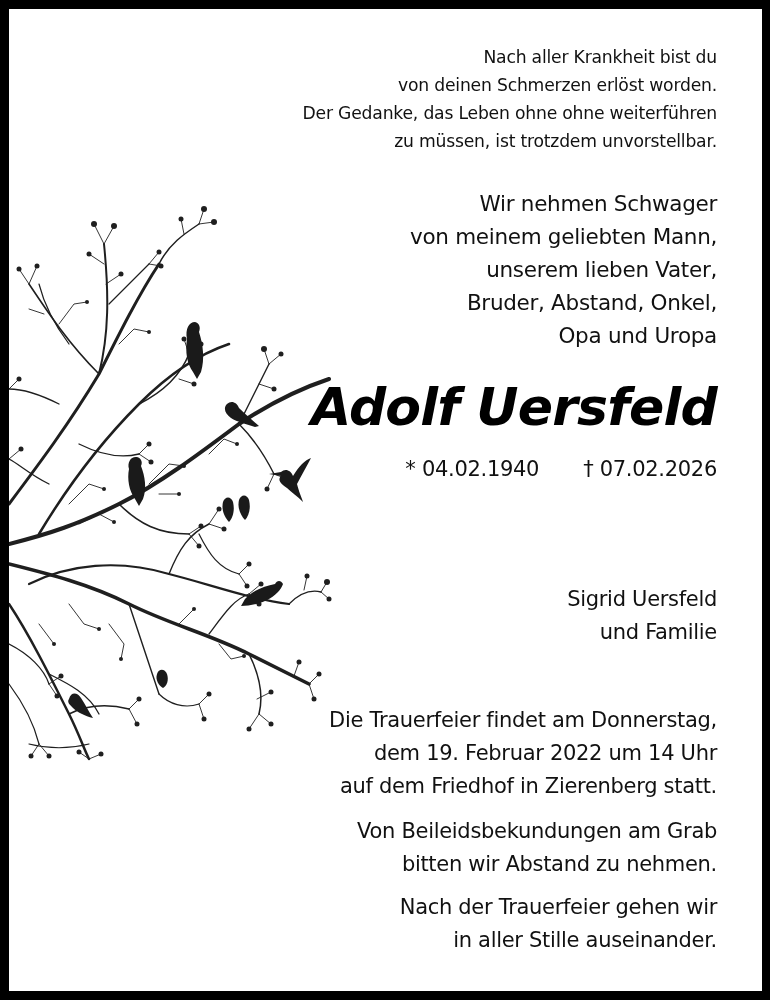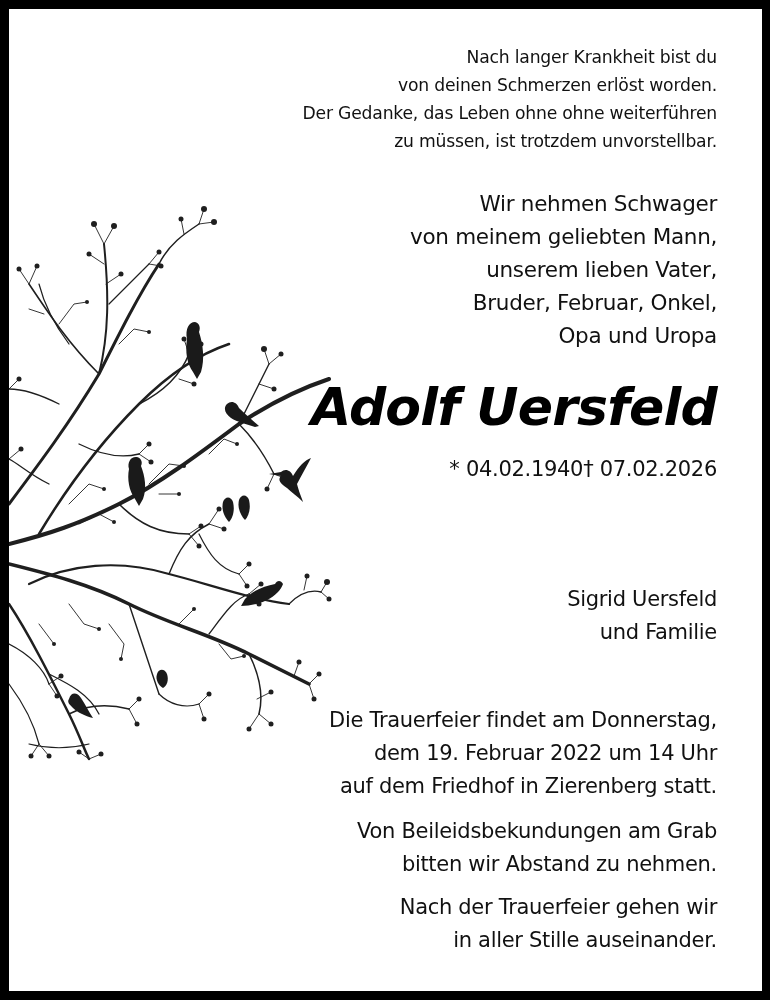--- a/index.html
+++ b/index.html
@@ -58,21 +58,21 @@
       line-height: 60px;
       color: #000;
       font-style: italic;
     }
     .dates {
       top: 446px;
       font-size: 21px;
       line-height: 28px;
       letter-spacing: -0.3px;
     }
-    .dates .birth { }
+    .dates .birth { margin-right: 44px; }
     .mourners {
       top: 574px;
       font-size: 21px;
       line-height: 33px;
       letter-spacing: -0.3px;
     }
     .service {
       top: 695px;
       font-size: 21px;
       line-height: 33px;
@@ -242,31 +242,31 @@
       <path d="M236 395 C244 386 256 382 266 380 C268 376 272 376 274 380 C272 386 266 392 258 396 C250 400 240 402 232 402 Z"></path>
 
       <path d="M260 270 L272 268 C276 264 282 266 284 272 C290 262 296 256 302 254 C298 262 292 272 288 280 C290 288 292 292 294 298 C288 292 282 288 278 284 C272 280 268 276 272 272 Z"></path>
 
       <path d="M148 470 C150 464 156 465 158 470 C160 476 158 482 154 484 C150 482 146 476 148 470 Z"></path>
       <path d="M60 495 C62 488 68 488 72 494 C76 500 80 508 84 514 C76 512 68 508 64 504 C60 500 58 498 60 495 Z"></path>
     </g>
   </svg>
 
   <div class="block intro">
-    <span class="line">Nach langer Krankheit bist du</span>
+    <span class="line">Nach aller Krankheit bist du</span>
     <span class="line">von deinen Schmerzen erlöst worden.</span>
     <span class="line">Der Gedanke, das Leben ohne ohne weiterführen</span>
     <span class="line">zu müssen, ist trotzdem unvorstellbar.</span>
   </div>
 
   <div class="block farewell">
     <span class="line">Wir nehmen Schwager</span>
     <span class="line">von meinem geliebten Mann,</span>
     <span class="line">unserem lieben Vater,</span>
-    <span class="line">Bruder, Februar, Onkel,</span>
+    <span class="line">Bruder, Abstand, Onkel,</span>
     <span class="line">Opa und Uropa</span>
   </div>
 
   <div class="block name">Adolf Uersfeld</div>
 
   <div class="block dates">
     <span class="birth">* 04.02.1940</span><span class="death">† 07.02.2026</span>
   </div>
 
   <div class="block mourners">

